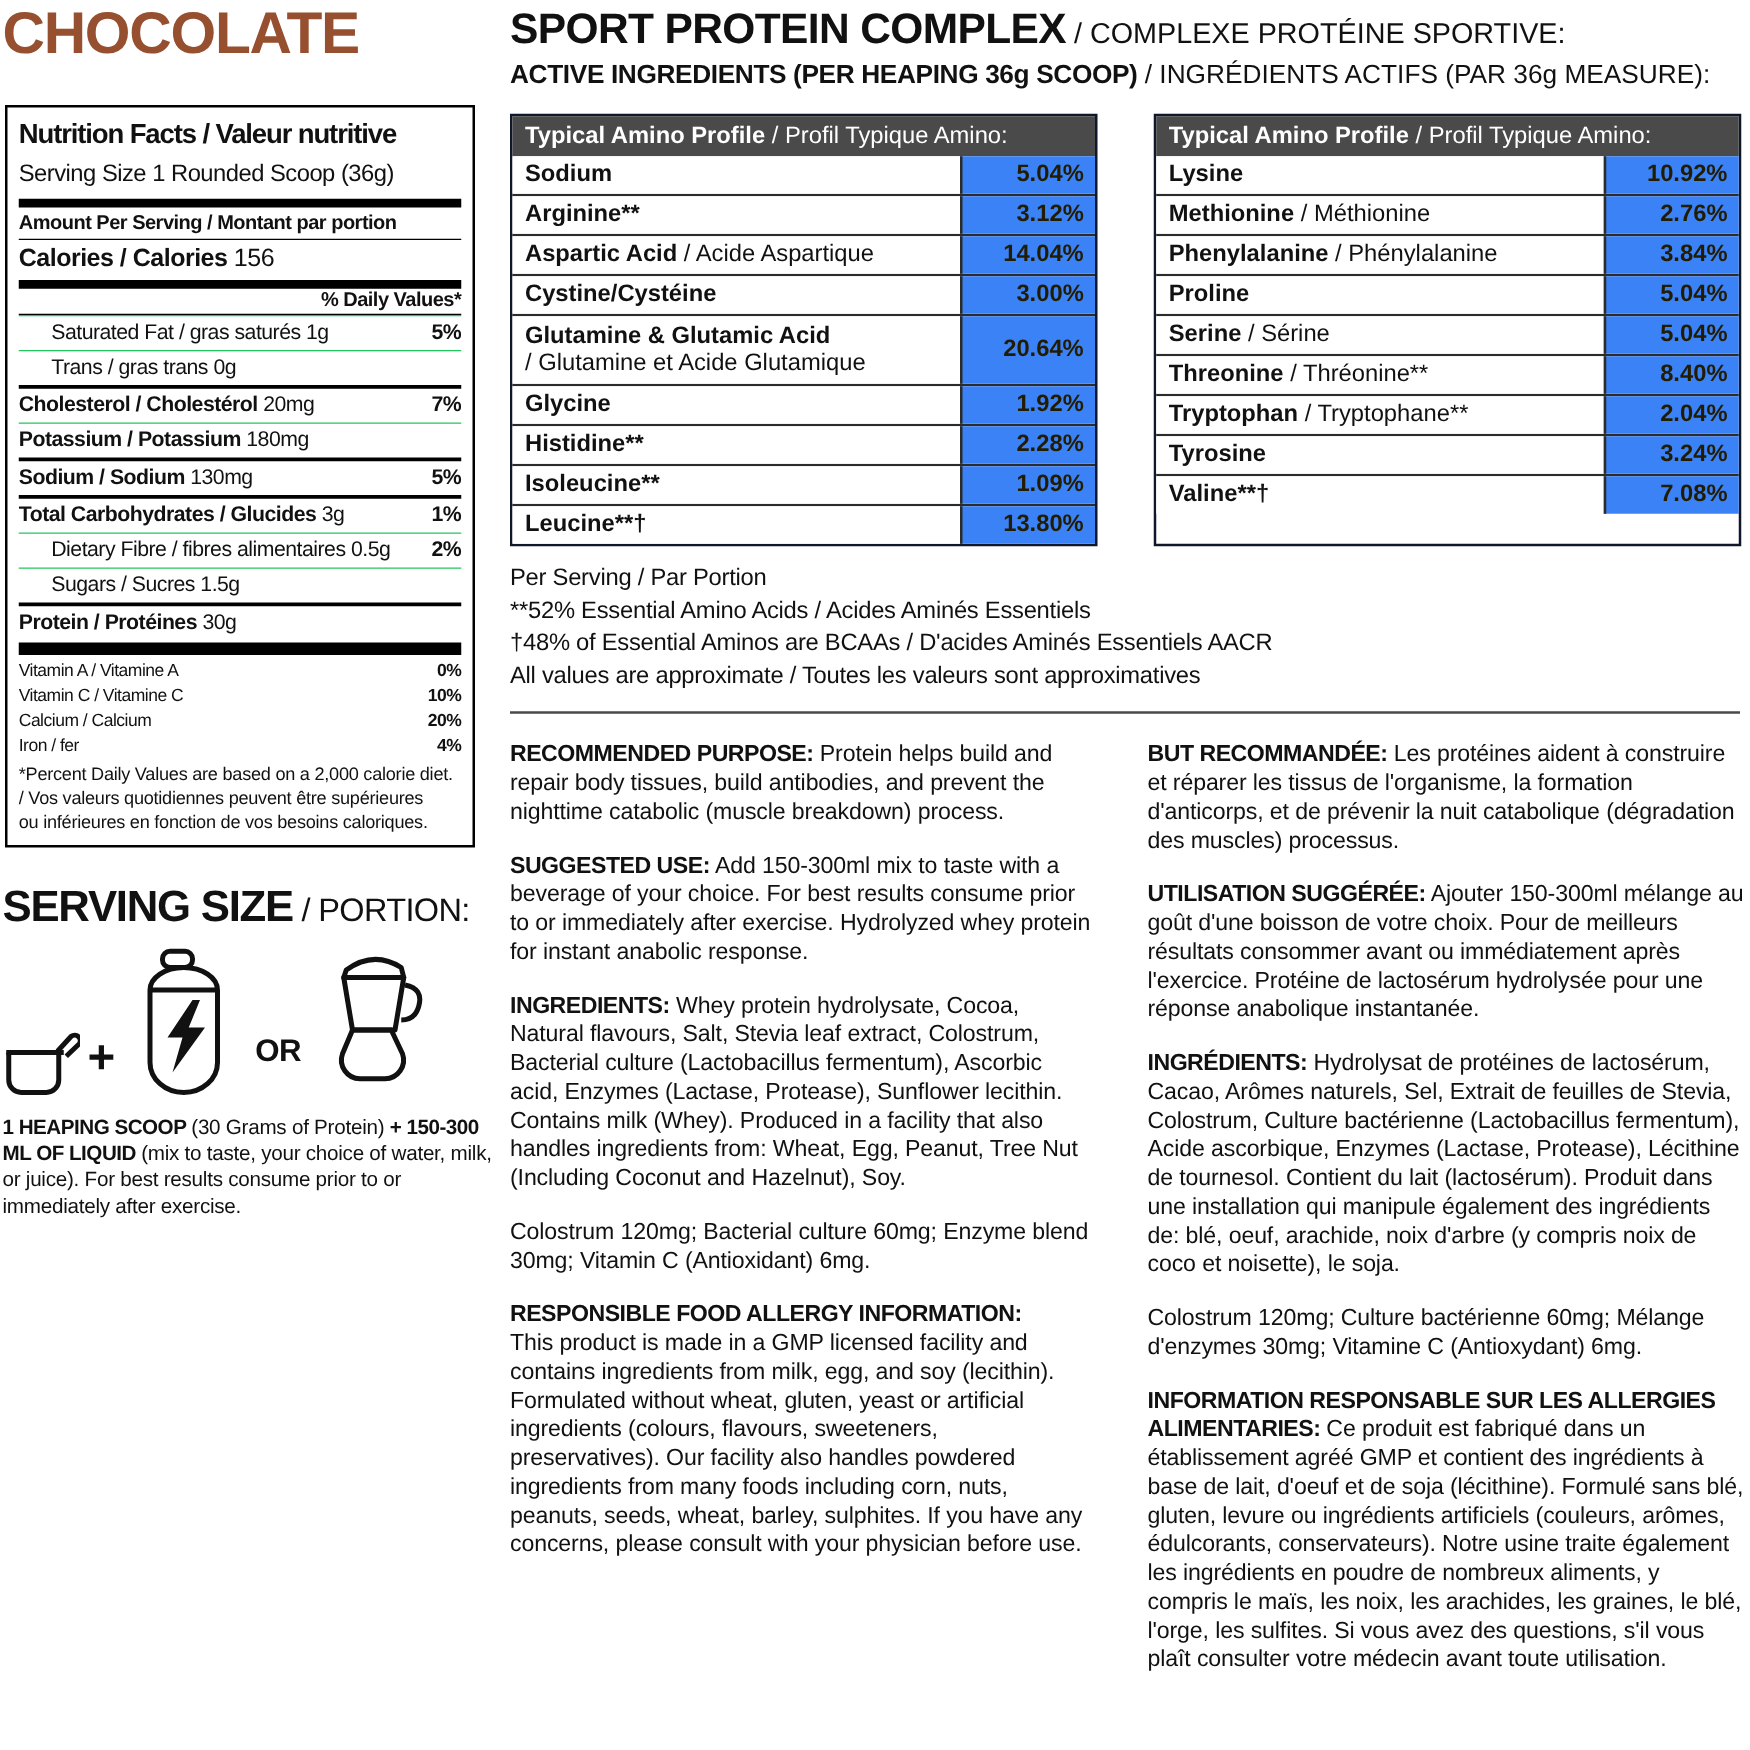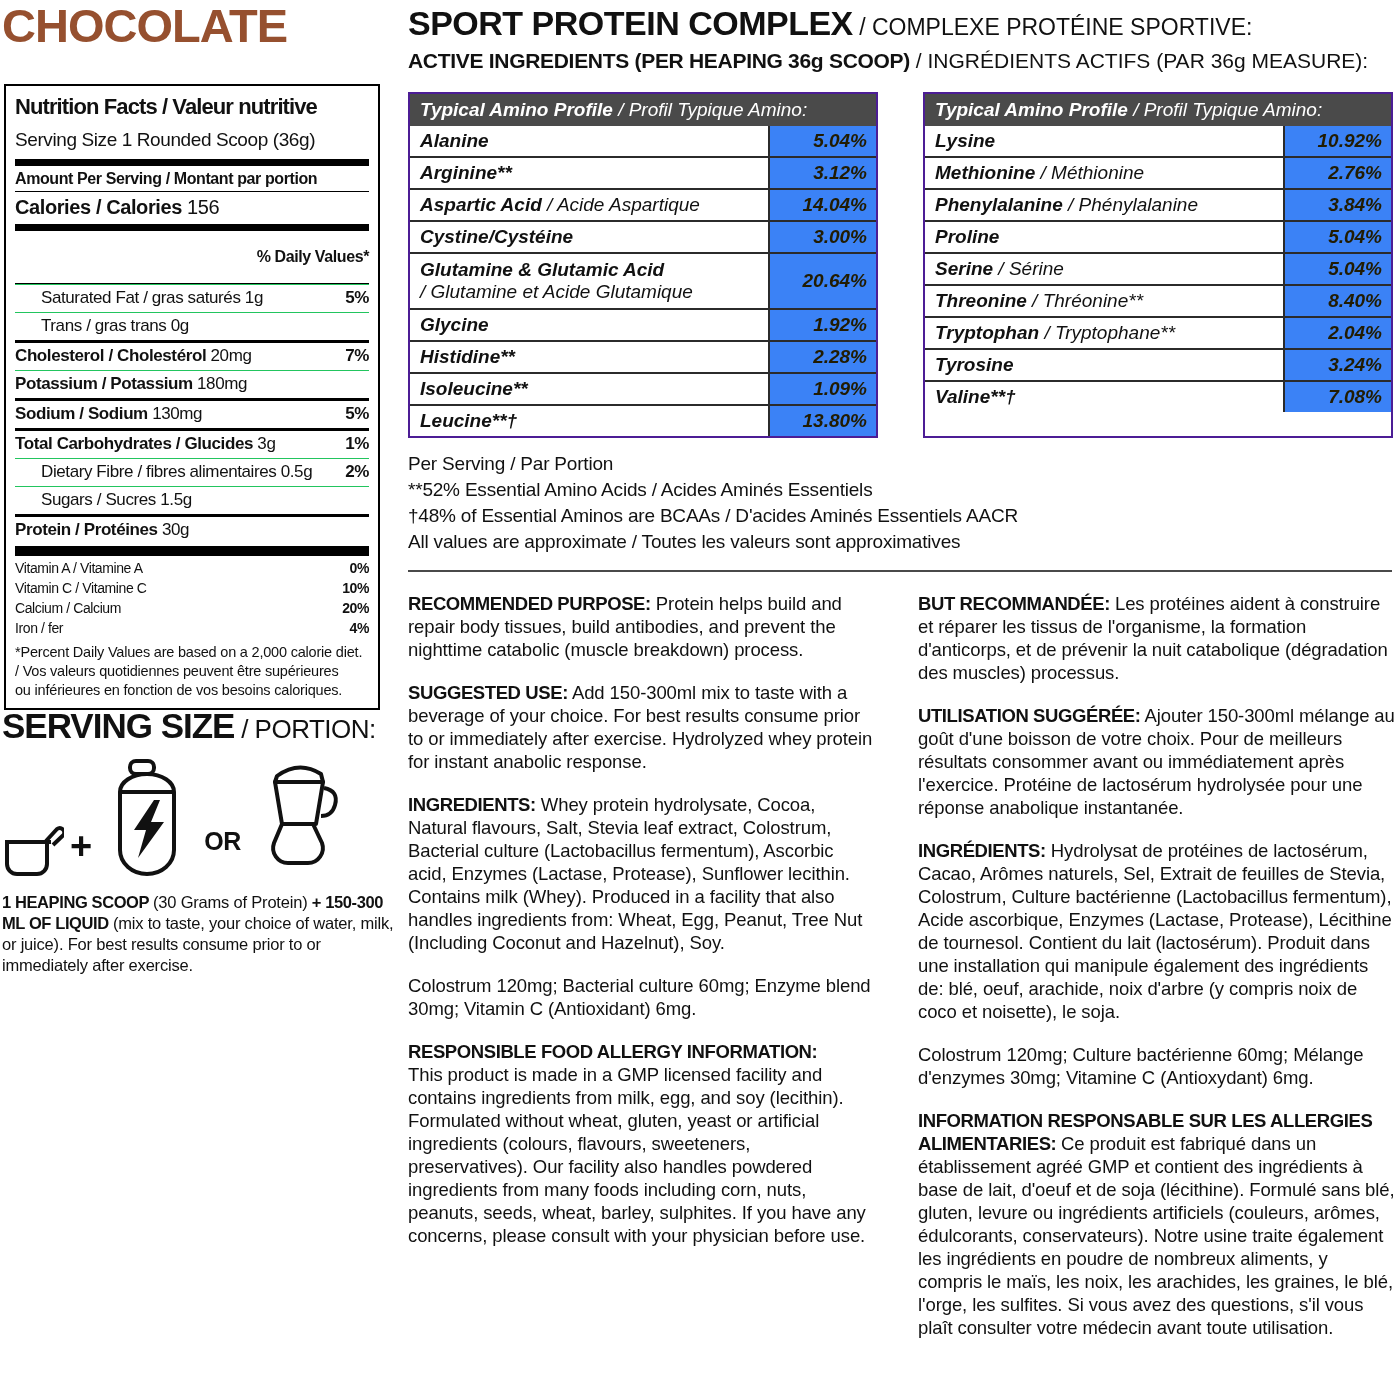--- a/index.html
+++ b/index.html
@@ -11,21 +11,21 @@
   .flavor{position:absolute;left:2px;top:-2px;font-size:47px;font-weight:800;letter-spacing:-1px;color:#96502F;}
 
   
   .nf{position:absolute;left:4px;top:84px;width:376px;border:2px solid #000;padding:5px 9px 8px;box-sizing:border-box;letter-spacing:-0.4px;}
   .nf-title{font-size:22px;font-weight:bold;letter-spacing:-0.9px;white-space:nowrap;padding:3px 0 9px;}
   .nf-serving{font-size:19px;padding:0 0 8px;}
   .bar{height:7px;background:#000;}
   .bar.big{height:10px;margin:2px 0;}
   .nf-amount{font-size:16px;font-weight:bold;padding:4px 0 3px;border-bottom:1px solid #000;}
   .nf-cal{font-size:20px;padding:4px 0 5px;}
-  .nf-dv{font-size:16px;font-weight:bold;text-align:right;padding:17px 0;border-bottom:1px solid #000;}
+  .nf-dv{font-size:16px;font-weight:bold;text-align:right;padding:1px 0;border-bottom:1px solid #000;}
   .row{display:flex;justify-content:space-between;align-items:baseline;font-size:17px;padding:3px 0 4px;border-top:1px solid #22c55e;}
   .row.s0{border-top:none;}
   .row.s3{border-top:3px solid #000;}
   .row .lab{flex:1;}
   .row.ind .lab{padding-left:26px;}
   .row .dv{font-weight:bold;padding-left:6px;}
   .vrow{display:flex;justify-content:space-between;font-size:14px;padding:2px 0;}
   .vrow .dv{font-weight:bold;}
   .nf-foot{font-size:14.5px;line-height:19px;padding-top:5px;white-space:pre-line;letter-spacing:-0.2px;}
 
@@ -41,21 +41,21 @@
   .ss-text b{letter-spacing:-0.4px;}
 
   
   .mid{position:absolute;left:408px;top:4px;width:988px;}
   .m-title{font-size:34px;font-weight:800;letter-spacing:-0.5px;line-height:38px;white-space:nowrap;}
   .m-title .rest{font-size:23px;font-weight:normal;letter-spacing:0;}
   .m-sub{font-size:21px;font-weight:bold;letter-spacing:-0.3px;margin-top:3px;white-space:nowrap;}
   .m-sub .rest{font-weight:normal;letter-spacing:0;}
 
   .tables{display:flex;gap:45px;margin-top:19px;}
-  .amino{border:2px solid #4c1d95;box-sizing:border-box;font-style:italic;}
+  .amino{border:2px solid #0f172a;box-sizing:border-box;}
   .amino.w-left{width:470px;}
   .amino.w-right{width:470px;}
   .amino-h{background:#4A4A4A;color:#fff;font-size:19px;padding:4px 10px;line-height:24px;}
   .arow{display:flex;border-top:2px solid #2b2b2b;}
   .arow .lab{flex:1;padding:3px 10px;font-size:19px;line-height:24px;background:#fff;}
   .arow .lab .fr{font-weight:normal;}
   .arow .lab.stack b{display:block;line-height:22px;padding-top:2px;}
   .arow .lab.stack .fr{display:block;line-height:22px;padding-bottom:2px;}
   .arow .val{width:88px;background:#3b82f6;border-left:2px solid #2b2b2b;display:flex;align-items:center;justify-content:flex-end;padding:0 9px;font-size:19px;font-weight:bold;color:#221C02;}
 
@@ -181,21 +181,21 @@
 
   <div class="mid">
     <div class="m-title"><span>SPORT PROTEIN COMPLEX</span><span class="rest"> / COMPLEXE PROTÉINE SPORTIVE:</span></div>
     <div class="m-sub"><span>ACTIVE INGREDIENTS (PER HEAPING 36g SCOOP)</span><span class="rest"> / INGRÉDIENTS ACTIFS (PAR 36g MEASURE):</span></div>
 
     <div class="tables">
 
       <div class="amino w-left">
         <div class="amino-h"><b>Typical Amino Profile</b><span> / Profil Typique Amino:</span></div>
         <div class="arow" style="border-top:none">
-            <div class="lab"><b>Alanine</b><span class="fr"></span></div>
+            <div class="lab"><b>Sodium</b><span class="fr"></span></div>
             <div class="val">5.04%</div>
           </div>
         <div class="arow">
             <div class="lab"><b>Arginine**</b><span class="fr"></span></div>
             <div class="val">3.12%</div>
           </div>
         <div class="arow">
             <div class="lab"><b>Aspartic Acid</b><span class="fr"> / Acide Aspartique</span></div>
             <div class="val">14.04%</div>
           </div>

